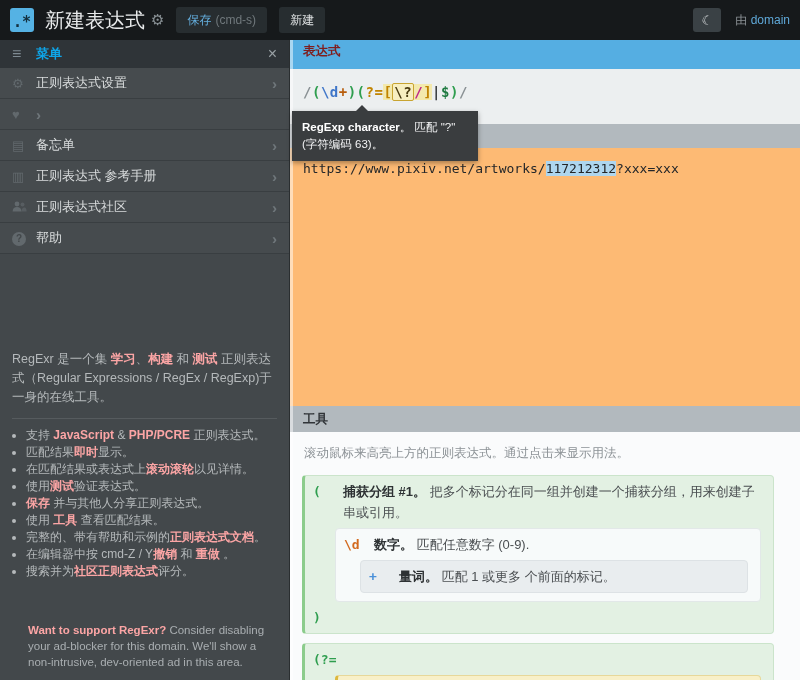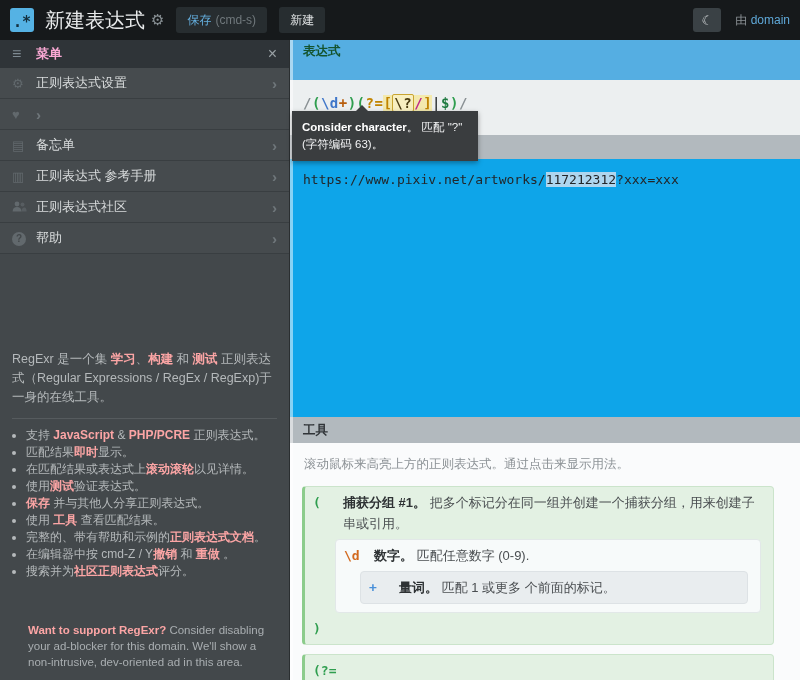--- a/index.html
+++ b/index.html
@@ -22,59 +22,59 @@
   .tb-spacer{flex:1;}
   .theme-btn{background:#3a4145;border:none;border-radius:3px;width:28px;height:24px;
              color:#d8dcdd;font-size:13px;cursor:pointer;}
   .byline{margin-left:14px;font-size:12px;color:#8a9094;white-space:nowrap;}
   .byline a{color:#5fa8d8;text-decoration:none;}
   
   .sidebar{position:absolute;left:0;top:40px;width:290px;height:640px;background:#43484b;
            display:flex;flex-direction:column;border-right:1px solid #2a2e30;}
   .menu-header{height:28px;background:#2f3438;display:flex;align-items:center;padding:0 12px;}
   .menu-header .list-icon{color:#7e8a92;font-weight:bold;font-size:16px;width:24px;}
-  .menu-header .menu-title{color:#f9a8d4;font-weight:bold;font-size:13px;flex:1;}
+  .menu-header .menu-title{color:#0ea5e9;font-weight:bold;font-size:13px;flex:1;}
   .menu-header .close{color:#9aa1a5;font-size:16px;cursor:pointer;line-height:1;}
   .menu-item{height:31px;background:#464b4e;border-bottom:1px solid #393e41;display:flex;
              align-items:center;padding:0 12px;cursor:pointer;}
   .menu-item .mi-icon{width:24px;color:#62696d;font-size:13px;}
   .menu-item .mi-label{flex:1;font-size:13px;color:#d9dcdd;}
   .menu-item .mi-chevron{color:#6f777b;font-size:15px;font-weight:bold;}
   .help-circle{display:inline-block;width:14px;height:14px;border-radius:50%;
                background:#62696d;color:#43484b;font-size:10px;font-weight:bold;
                text-align:center;line-height:14px;}
   .sb-desc{margin:96px 12px 0 12px;font-size:12.5px;line-height:19px;color:#b5b9bb;}
   .sb-desc b,.sb-bullets b,.sb-ad b{color:#fca5a5;}
   .sb-divider{border:none;border-top:1px solid #565b5e;margin:11px 12px 8px 12px;}
   .sb-bullets{margin:0;padding:0 10px 0 26px;font-size:12px;line-height:17px;color:#b5b9bb;}
   .sb-bullets li{margin:0;}
   .sb-ad{margin-top:auto;padding:0 14px 10px 28px;font-size:11.5px;line-height:16px;color:#a9aeb1;}
   
   .main{position:absolute;left:290px;top:40px;width:510px;height:640px;background:#f6f8f9;}
   .main::before{content:'';position:absolute;left:0;top:0;bottom:0;width:3px;
                 background:rgba(255,255,255,0.5);z-index:6;}
   .sec-header{height:24px;line-height:24px;padding-left:13px;font-size:12.5px;font-weight:bold;}
-  .expr-header{height:40px;line-height:23px;background:#55aee2;color:#14532d;}
+  .expr-header{height:29px;line-height:23px;background:#55aee2;color:#7f1d1d;}
   .gray-header{background:#b2b9be;color:#303438;}
   .expr-field{height:55px;background:#eceff0;padding:15px 0 0 13px;
               font-family:"DejaVu Sans Mono",monospace;font-size:14px;font-weight:bold;
               letter-spacing:0.5px;cursor:text;}
   .t-slash{color:#8a9194;}
   .t-paren{color:#2f9e4f;}
   .t-cclass{color:#3f76c9;}
   .t-quant{color:#b75d0c;}
   .t-look{color:#c18401;}
   .t-set{color:#c18401;}
   .t-alt{color:#3c4043;}
   .t-anchor{color:#1e7a40;}
   .t-setchar{color:#c02788;}
   .in-set{background:#f3e9ad;}
   .t-eschover{color:#4a3b10;background:#f8efc0;border:1px solid #c8a431;border-radius:2px;
               padding:0 1px;cursor:pointer;}
-  .text-area{height:258px;background:#0ea5e9;padding:13px 0 0 13px;
+  .text-area{height:258px;background:#fdba74;padding:13px 0 0 13px;
              font-family:"DejaVu Sans Mono",monospace;font-size:13px;color:#232629;cursor:text;}
   .match-hl{background:#aed6ef;}
   .tools-header{height:26px;line-height:26px;}
   .tools-body{height:254px;background:#fafbfc;padding:13px 26px 0 12px;overflow:hidden;}
   .tools-hint{font-size:12.5px;color:#8b9195;margin:0 0 13px 2px;}
   
   .xbox{border-radius:4px;padding:5px 8px 5px 8px;}
   .xbox.green{background:#e3f1e3;border:1px solid #cbe4cb;border-left:3px solid #8ccc8c;margin-bottom:9px;}
   .xbox.white{background:#f7fafa;border:1px solid #e2e8e8;margin:5px 4px 5px 22px;}
   .xbox.gray{background:#e9edef;border:1px solid #dde2e5;margin:5px 4px 3px 16px;}
@@ -220,16 +220,16 @@
         <div class="xbox yellow">
           <div class="xrow">
             <span class="xtok o">[</span>
             <span class="xtxt"><b>字符集。</b> <span>匹配集合中的任何字符。</span></span>
           </div>
 
         </div>
       </div>
     </div>
 
-    <div class="tooltip"><b>Consider character</b>。 匹配 "?" (字符编码 63)。</div>
+    <div class="tooltip"><b>RegExp character</b>。 匹配 "?" (字符编码 63)。</div>
   </div>
 
 </div>
 
 </body></html>

